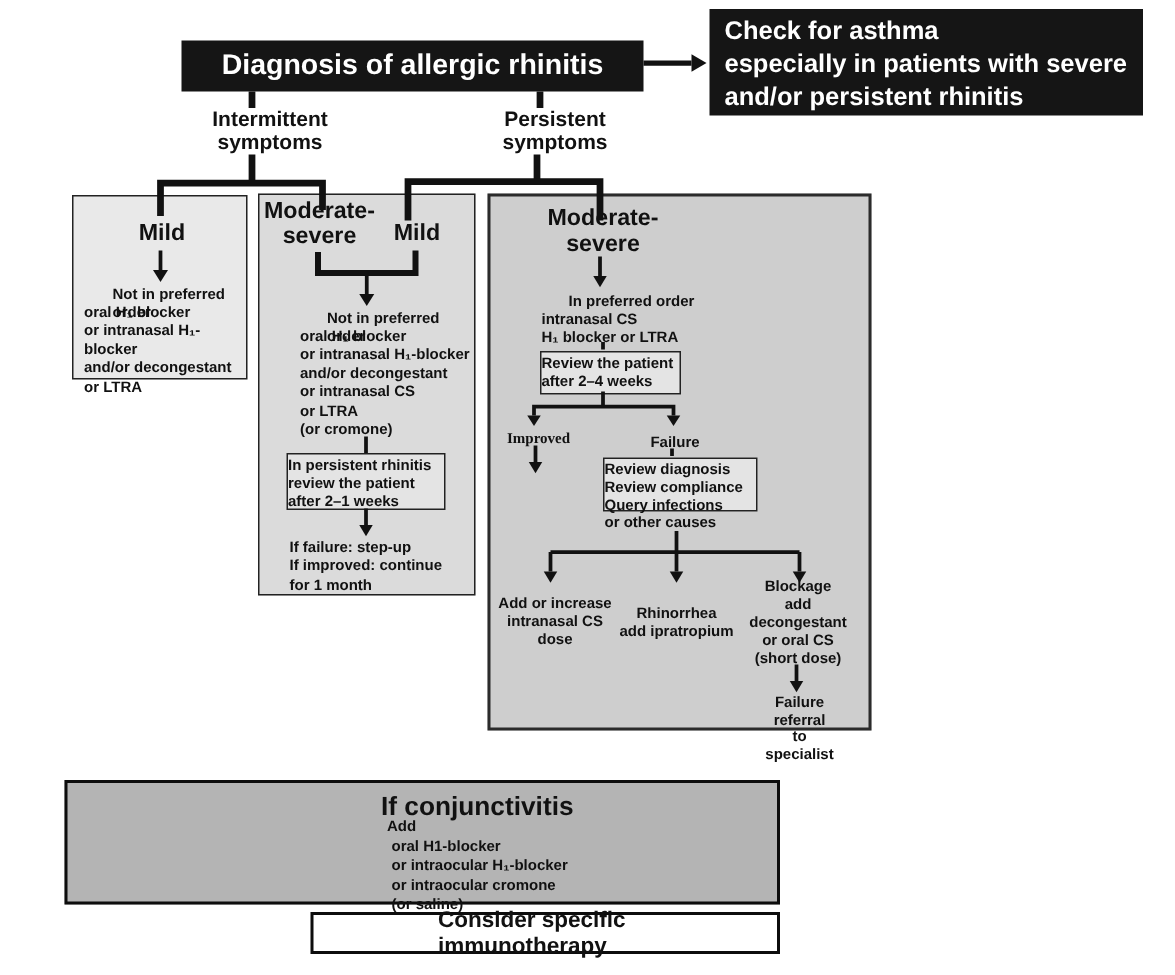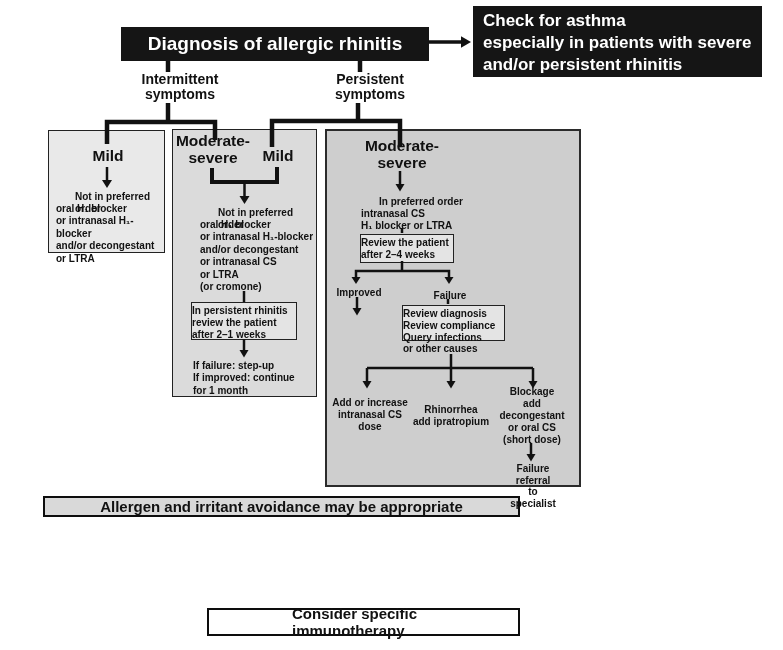--- a/index.html
+++ b/index.html
@@ -105,42 +105,47 @@
   </div>
 
   <div class="box" style="left:325px;top:129px;width:256px;height:358px;background:#cecece;border:2px solid #2b2b2b;z-index:1;">
     <div class="cl hdr" style="left:75px;top:7px;">Moderate-
 severe</div>
     <div class="ll it f10" style="left:30px;top:65px;">In preferred order</div>
     <div class="ll f10t" style="left:34px;top:77px;">intranasal CS
 H₁ blocker or LTRA</div>
     <div class="innerbox f10t" style="left:33px;top:103px;width:94px;height:29px;background:#e4e4e4;padding-top:2px;white-space:pre-line;">Review the patient
 after 2–4 weeks</div>
-    <div class="cl f10t" style="left:32px;top:156px;">Improved</div>
+    <div class="cl f10t" style="left:32px;top:156px;font-family:Liberation Serif, serif;">Improved</div>
     <div class="cl f10t" style="left:123px;top:159px;">Failure</div>
     <div class="innerbox" style="left:75px;top:174px;width:103px;height:36px;background:#e4e4e4;padding-top:2px;white-space:pre-line;font-size:10px;line-height:11.8px;">Review diagnosis
 Review compliance
 Query infections
 or other causes</div>
     <div class="cl f10t" style="left:43px;top:266px;">Add or increase
 intranasal CS
 dose</div>
     <div class="cl f10t" style="left:124px;top:273px;">Rhinorrhea
 add ipratropium</div>
     <div class="cl f10t" style="left:205px;top:255px;">Blockage
 add
 decongestant
 or oral CS
 (short dose)</div>
     <div class="cl" style="left:206px;top:332px;font-size:10px;line-height:11.5px;">Failure
 referral to specialist</div>
   </div>
 
-  <div class="box" style="left:43px;top:496px;width:477px;height:21px;background:#d9d9d9;border:2px solid #0d0d0d;display:flex;align-items:center;justify-content:center;">
-    <span style="font-size:15px;">Allergen and irritant avoidance may be appropriate</span>
+
+  <div class="box" style="left:43px;top:520px;width:477px;height:83px;background:#b4b4b4;border:2.5px solid #0d0d0d;">
+    <div class="ll" style="left:209px;top:5px;font-size:17.5px;">If conjunctivitis</div>
+    <div class="ll f10t" style="left:213px;top:24px;">Add</div>
+    <div class="ll" style="left:216px;top:36px;font-size:10px;line-height:13px;">oral H1-blocker
+or intraocular H₁-blocker
+or intraocular cromone
+(or saline)</div>
   </div>
-
 
   <div class="box" style="left:207px;top:608px;width:313px;height:28px;background:#ffffff;border:2px solid #0d0d0d;display:flex;align-items:center;">
     <span style="font-size:15px;margin-left:83px;">Consider specific immunotherapy</span>
   </div>
 
 </div>
 
 </body></html>

